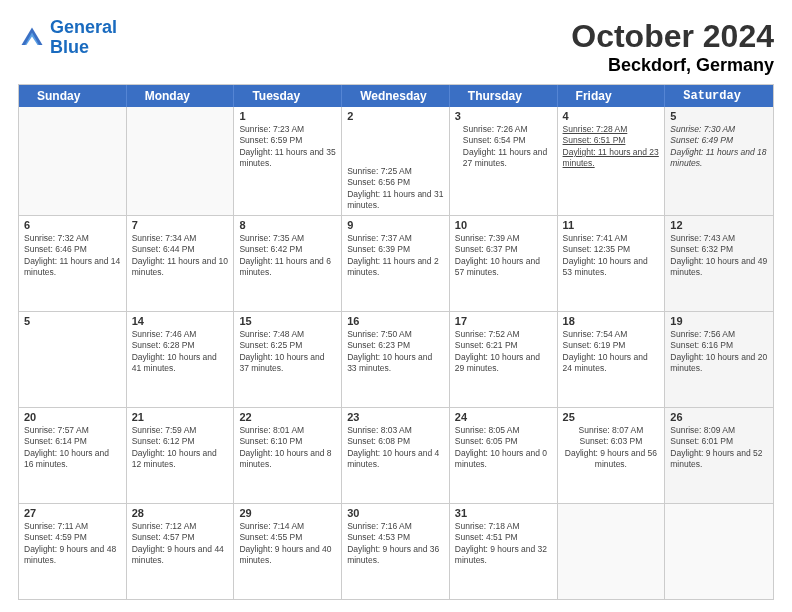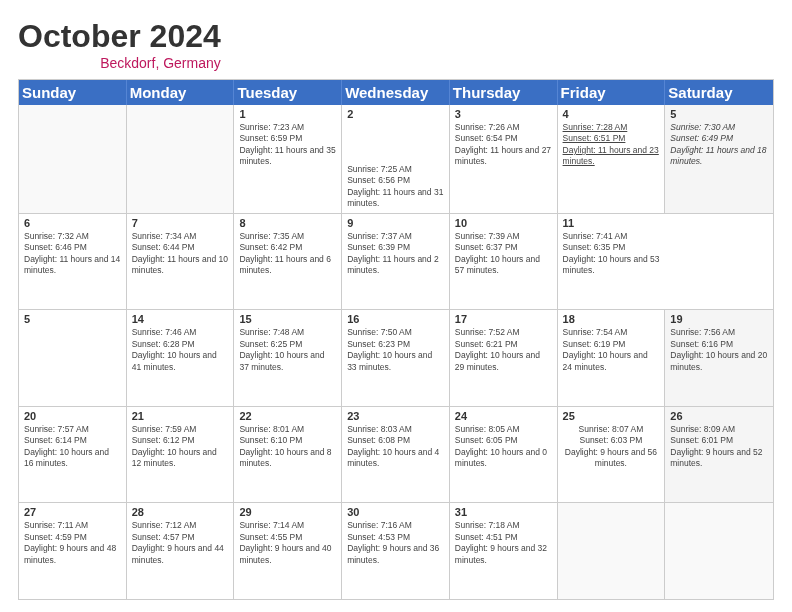--- a/index.html
+++ b/index.html
@@ -40,42 +40,43 @@
     }
     .title-block {
       text-align: right;
     }
     .month-title {
       font-size: 32px;
       font-weight: bold;
       color: #333;
     }
     .location {
-      font-size: 14px;
-      color: #be185d;
+      font-size: 18px;
+      color: #000000;
+      font-weight: bold;
     }
     .calendar {
       flex: 1;
       display: flex;
       flex-direction: column;
       border: 1px solid #ccc;
     }
     .cal-header {
       display: grid;
       grid-template-columns: repeat(7, 1fr);
       background: #3a6fc4;
     }
     .cal-header-cell {
       color: #fff;
-      font-size: 15px;
-      font-weight: bold;
-      padding: 4px 3px;
+      font-size: 12px;
+      font-weight: bold;
+      padding: 4px 18px;
       border-right: 1px solid #5585d4;
     }
-    .cal-header-cell:last-child { border-right: none; }
+    .cal-header-cell:last-child { border-right: none; font-family: Liberation Mono, monospace; }
     .cal-body {
       flex: 1;
       display: flex;
       flex-direction: column;
     }
     .cal-row {
       display: grid;
       grid-template-columns: repeat(7, 1fr);
       flex: 1;
       border-top: 1px solid #ccc;
@@ -102,20 +103,31 @@
       font-size: 8.5px;
       color: #444;
       line-height: 1.35;
     }
   </style>
 </head>
 <body>
 
 <div class="page">
   <div class="header">
+    <div class="logo">
+      <svg class="logo-icon" viewBox="0 0 40 40">
+        <polygon points="20,5 35,30 5,30" fill="#3a6fc4"></polygon>
+        <polygon points="20,12 30,30 10,30" fill="#5a9fe4"></polygon>
+        <polygon points="20,18 28,30 12,30" fill="#ffffff"></polygon>
+      </svg>
+      <div class="logo-text">
+        <span>General</span><br>
+        <span style="color:#1a6bbf">Blue</span>
+      </div>
+    </div>
     <div class="title-block">
       <div class="month-title">October 2024</div>
       <div class="location">Beckdorf, Germany</div>
     </div>
   </div>
 
   <div class="calendar">
     <div class="cal-header">
       <div class="cal-header-cell">Sunday</div>
       <div class="cal-header-cell">Monday</div>
@@ -136,21 +148,21 @@
 Daylight: 11 hours and 35 minutes.</div>
           </div>
           <div class="cal-cell">
             <div class="day-num">2</div>
             <div class="cell-info" style="white-space: pre-line; margin-top: 44px;">Sunrise: 7:25 AM
 Sunset: 6:56 PM
 Daylight: 11 hours and 31 minutes.</div>
           </div>
           <div class="cal-cell">
             <div class="day-num">3</div>
-            <div class="cell-info" style="white-space: pre-line;">Sunrise: 7:26 AM
+            <div class="cell-info" style="white-space: pre-line; margin-left: 8px;">Sunrise: 7:26 AM
 Sunset: 6:54 PM
 Daylight: 11 hours and 27 minutes.</div>
           </div>
           <div class="cal-cell">
             <div class="day-num">4</div>
             <div class="cell-info" style="white-space: pre-line; text-decoration: underline;">Sunrise: 7:28 AM
 Sunset: 6:51 PM
 Daylight: 11 hours and 23 minutes.</div>
           </div>
           <div class="cal-cell shade">
@@ -187,22 +199,28 @@
           </div>
           <div class="cal-cell">
             <div class="day-num">10</div>
             <div class="cell-info" style="white-space: pre-line;">Sunrise: 7:39 AM
 Sunset: 6:37 PM
 Daylight: 10 hours and 57 minutes.</div>
           </div>
           <div class="cal-cell">
             <div class="day-num">11</div>
             <div class="cell-info" style="white-space: pre-line;">Sunrise: 7:41 AM
-Sunset: 6:35 PM
+Sunset: 12:35 PM
 Daylight: 10 hours and 53 minutes.</div>
+          </div>
+          <div class="cal-cell shade">
+            <div class="day-num">12</div>
+            <div class="cell-info" style="white-space: pre-line;">Sunrise: 7:43 AM
+Sunset: 6:32 PM
+Daylight: 10 hours and 49 minutes.</div>
           </div>
         </div>
         <div class="cal-row">
           <div class="cal-cell">
             <div class="day-num">5</div>
           </div>
           <div class="cal-cell">
             <div class="day-num">14</div>
             <div class="cell-info" style="white-space: pre-line;">Sunrise: 7:46 AM
 Sunset: 6:28 PM

